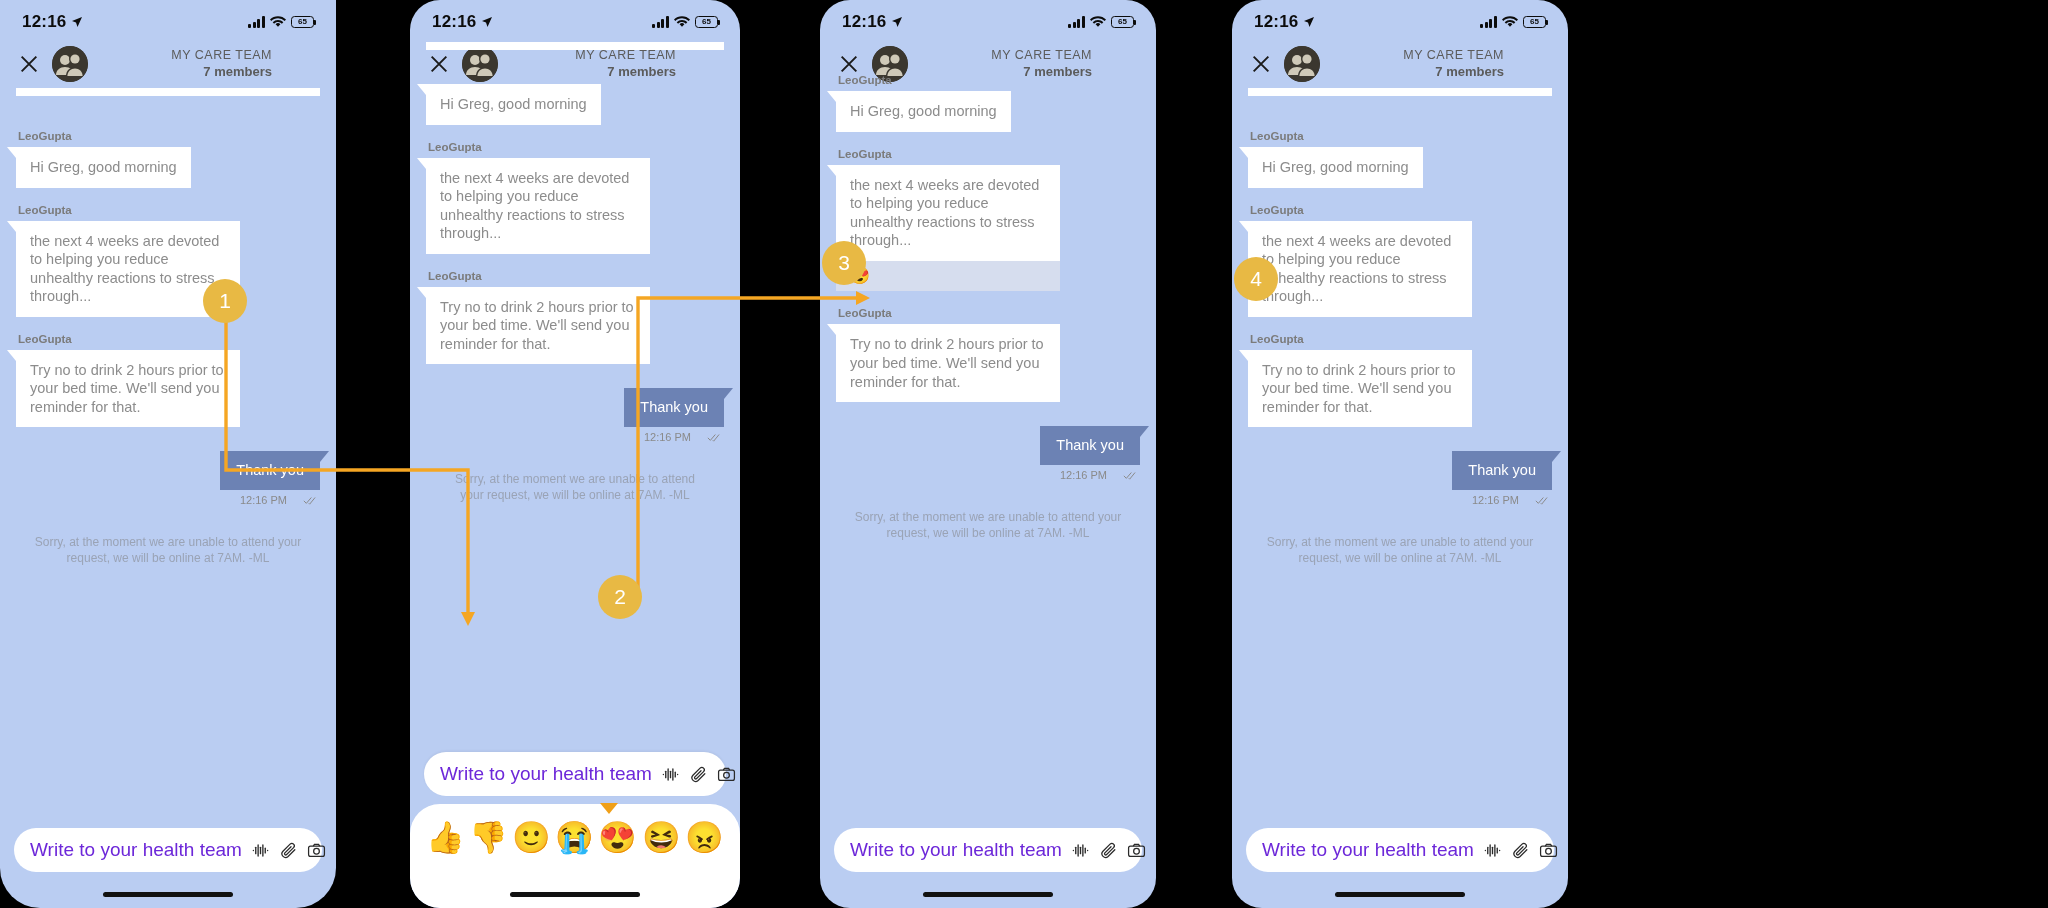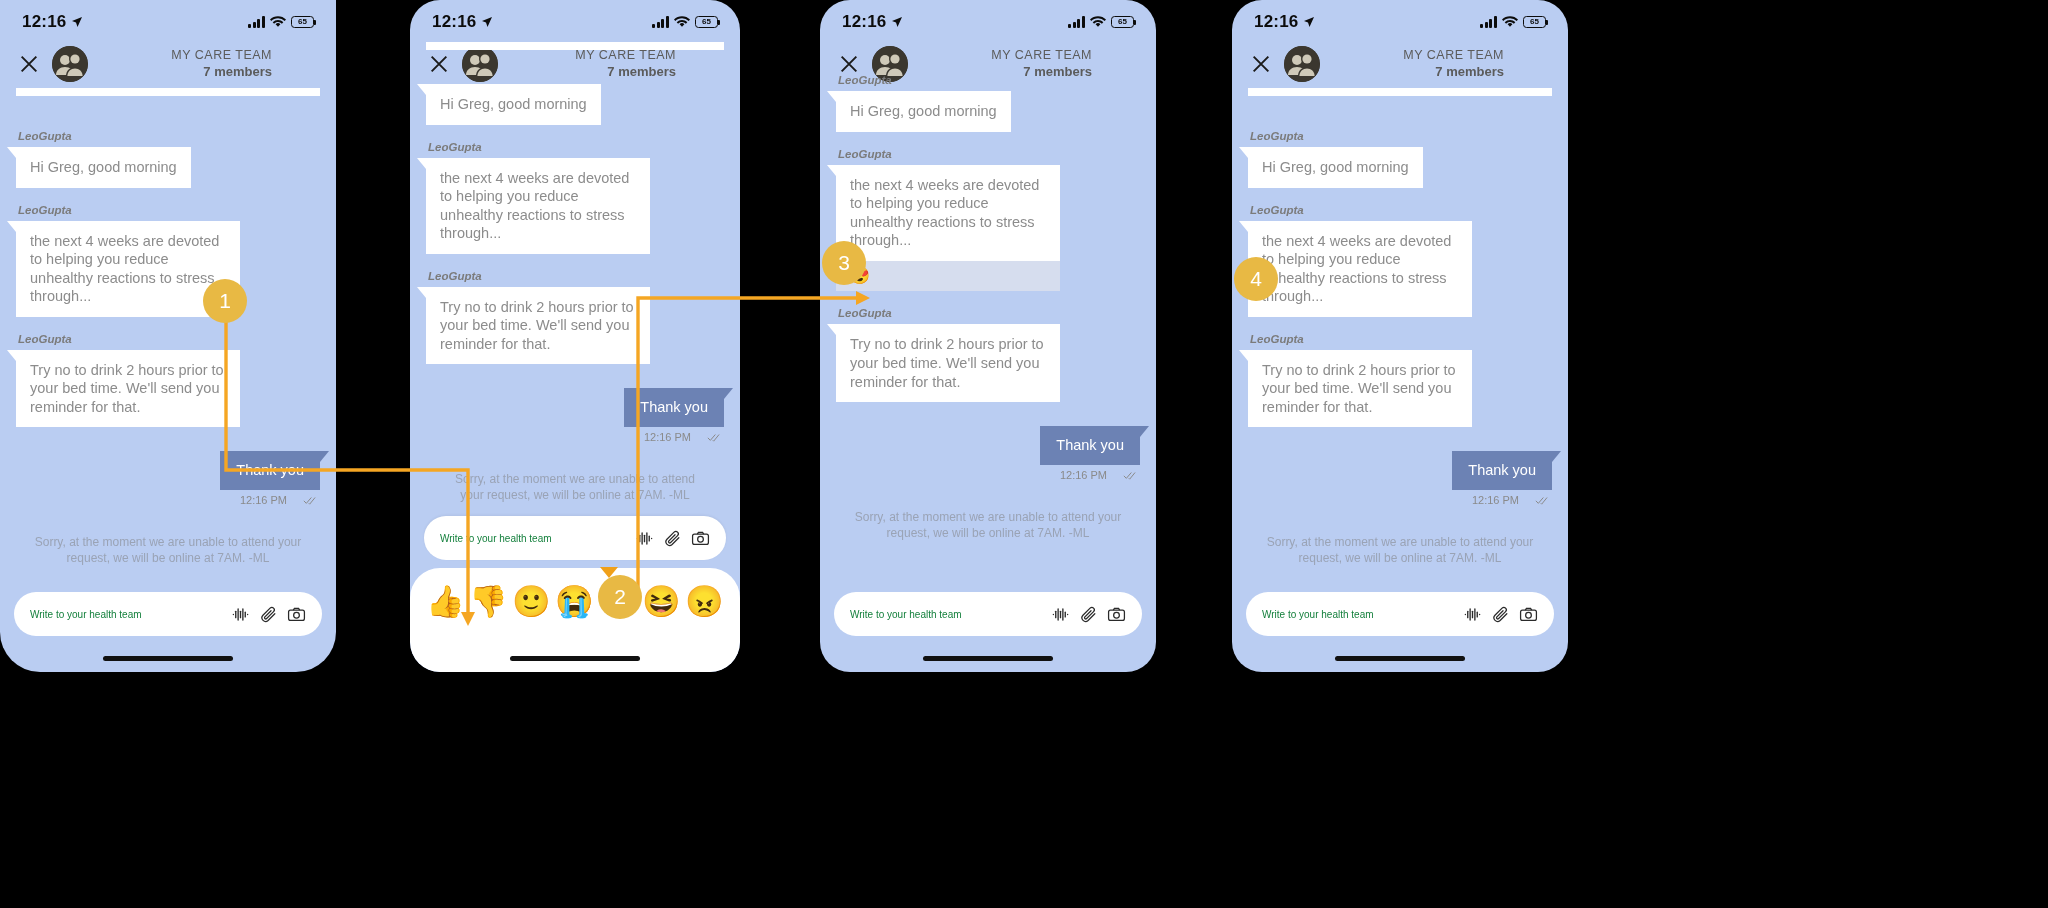--- a/index.html
+++ b/index.html
@@ -6,21 +6,21 @@
   html, body {
     width: 2048px; height: 908px;
     background: #000;
     font-family: "Liberation Sans", sans-serif;
     overflow: hidden;
   }
   .stage { position: relative; width: 2048px; height: 908px; background: #000; }
 
   
   .phone {
-    position: absolute; top: 0; height: 672px; width: 336px;
+    position: absolute; top: 0; height: 908px; width: 336px;
     background: #bacdf2;
     border-radius: 36px 36px 40px 40px;
     overflow: hidden;
   }
   #phone-1 { left: 0px;   width: 336px; border-radius: 0 0 40px 40px; }
   #phone-2 { left: 410px; width: 330px; border-radius: 30px; }
   #phone-3 { left: 820px; width: 336px; border-radius: 30px; }
   #phone-4 { left: 1232px;width: 336px; border-radius: 30px; }
 
   
@@ -64,21 +64,21 @@
     flex: 1 1 auto; text-align: right; padding-right: 46px; line-height: 1.22;
   }
   .hdr-title { font-size: 12.5px; font-weight: 500; color: #5b5b5b; letter-spacing: .5px; }
   .hdr-sub   { font-size: 13px; font-weight: 700; color: #5b5b5b; }
 
   
   .thread { position: relative; padding: 0 16px; }
   .partial-bubble {
     background: #fff; height: 8px; margin-bottom: 34px; border-radius: 0;
   }
-  .sender { font-size: 11.5px; font-weight: 700; color: #7b7b7b; margin: 0 0 5px 2px; font-style: italic; }
+  .sender { font-size: 11.5px; font-weight: 700; color: #7b7b7b; margin: 0 0 5px 2px; }
 
   .bubble-in {
     position: relative; background: #fff; color: #8c8c8c;
     font-size: 14.5px; line-height: 1.28;
     padding: 11px 14px; max-width: 224px; width: fit-content;
     margin-bottom: 16px;
   }
   .bubble-in::before {
     content: ""; position: absolute; left: -9px; top: 0;
     border-top: 11px solid #fff; border-left: 9px solid transparent;
@@ -110,21 +110,21 @@
     text-align: center; color: #9aa3b5; font-size: 12px;
     line-height: 1.35; margin: 28px 18px 0 18px;
   }
 
   
   .composer {
     position: absolute; left: 14px; right: 14px; bottom: 36px;
     height: 44px; background: #fff; border-radius: 22px;
     display: flex; align-items: center; padding: 0 16px; gap: 9px;
   }
-  .composer-ph { flex: 1 1 auto; font-size: 10px; color: #15803d; white-space: nowrap; }
+  .composer-ph { flex: 1 1 auto; font-size: 19px; color: #6d28d9; white-space: nowrap; }
   .cmp-icon { flex: 0 0 auto; width: 19px; height: 19px; cursor: pointer; }
   .home-indicator {
     position: absolute; left: 50%; transform: translateX(-50%); bottom: 11px;
     width: 130px; height: 5px; background: #111; border-radius: 3px;
   }
 
   
   .emoji-sheet {
     position: absolute; left: 0; right: 0; bottom: 0; height: 104px;
     background: #fff; border-radius: 30px 30px 30px 30px;

